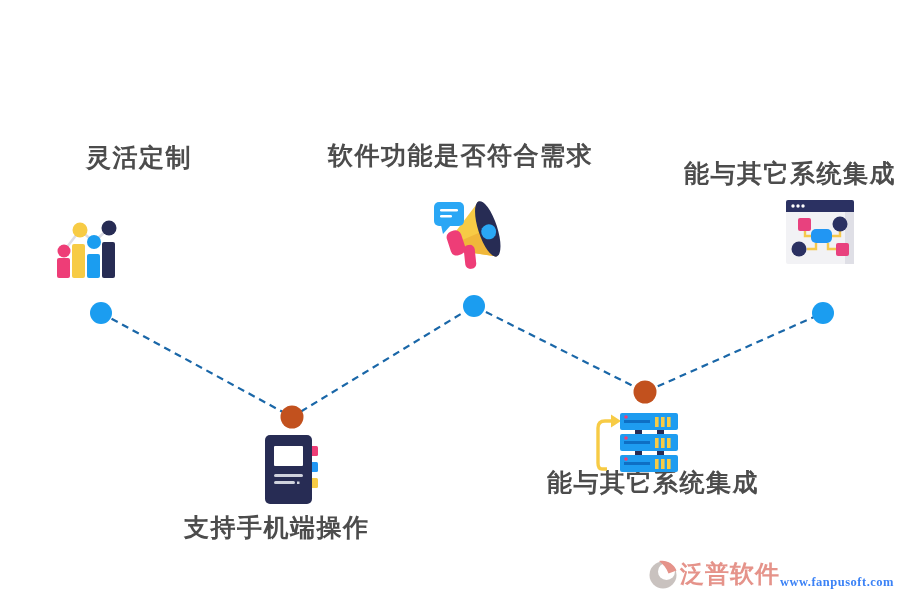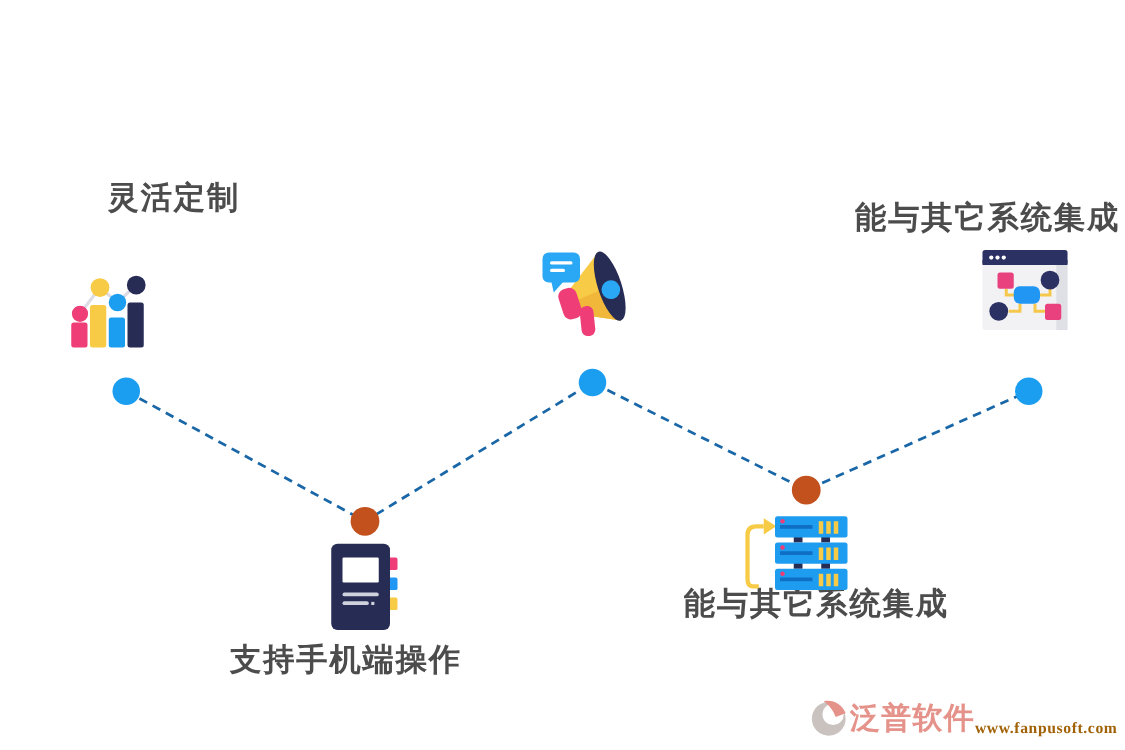--- a/index.html
+++ b/index.html
@@ -55,41 +55,42 @@
     font-size: 24px;
     font-weight: bold;
     color: #e5938a;
     letter-spacing: 1px;
     white-space: nowrap;
   }
   .logo-url {
     font-family: "Liberation Serif", serif;
     font-size: 12.5px;
     font-weight: bold;
-    color: #a16207;
+    color: #3b82f6;
     margin-top: -1px;
     letter-spacing: 0.5px;
     white-space: nowrap;
   }
 </style>
 </head>
 <body>
 
 <div class="canvas">
 
   <svg class="connector-svg" viewBox="0 0 900 600" xmlns="http://www.w3.org/2000/svg">
     <polyline points="101,313 292,417 474,306 645,392 823,313" fill="none" stroke="#1a67a8" stroke-width="2.2" stroke-dasharray="7 5"></polyline>
     <circle cx="101" cy="313" r="11" fill="#1b9df0"></circle>
     <circle cx="292" cy="417" r="11.5" fill="#c2511e"></circle>
     <circle cx="474" cy="306" r="11" fill="#1b9df0"></circle>
     <circle cx="645" cy="392" r="11.5" fill="#c2511e"></circle>
     <circle cx="823" cy="313" r="11" fill="#1b9df0"></circle>
   </svg>
 
   <div class="label lbl-0">灵活定制</div>
+  <div class="label lbl-1">软件功能是否符合需求</div>
   <div class="label lbl-2">能与其它系统集成</div>
   <div class="label lbl-3">支持手机端操作</div>
   <div class="label lbl-4">能与其它系统集成</div>
 
   <svg class="icon icon-bar-chart" width="68" height="66" viewBox="0 0 68 66" xmlns="http://www.w3.org/2000/svg">
     <polyline points="12,38 28,17 42,29 57,15" fill="none" stroke="#dcdce6" stroke-width="2.5"></polyline>
     <rect x="5" y="45" width="13" height="20" rx="2" fill="#ee3d77"></rect>
     <rect x="20" y="31" width="13" height="34" rx="2" fill="#f7cb45"></rect>
     <rect x="35" y="41" width="13" height="24" rx="2" fill="#1b9df0"></rect>
     <rect x="50" y="29" width="13" height="36" rx="2" fill="#272c54"></rect>

